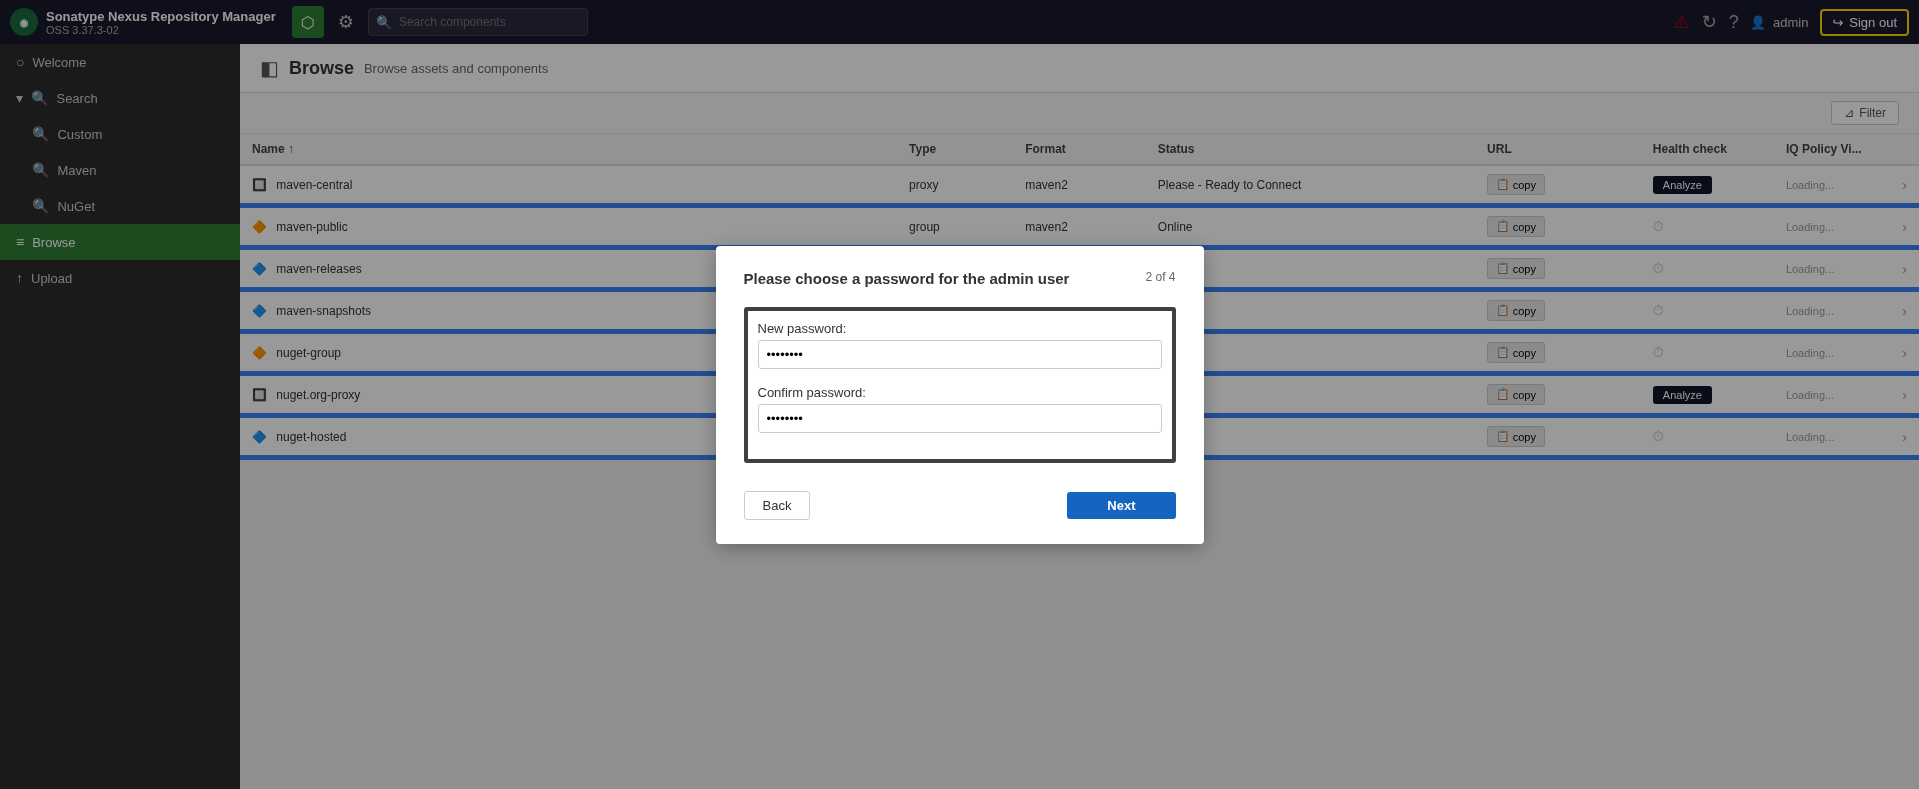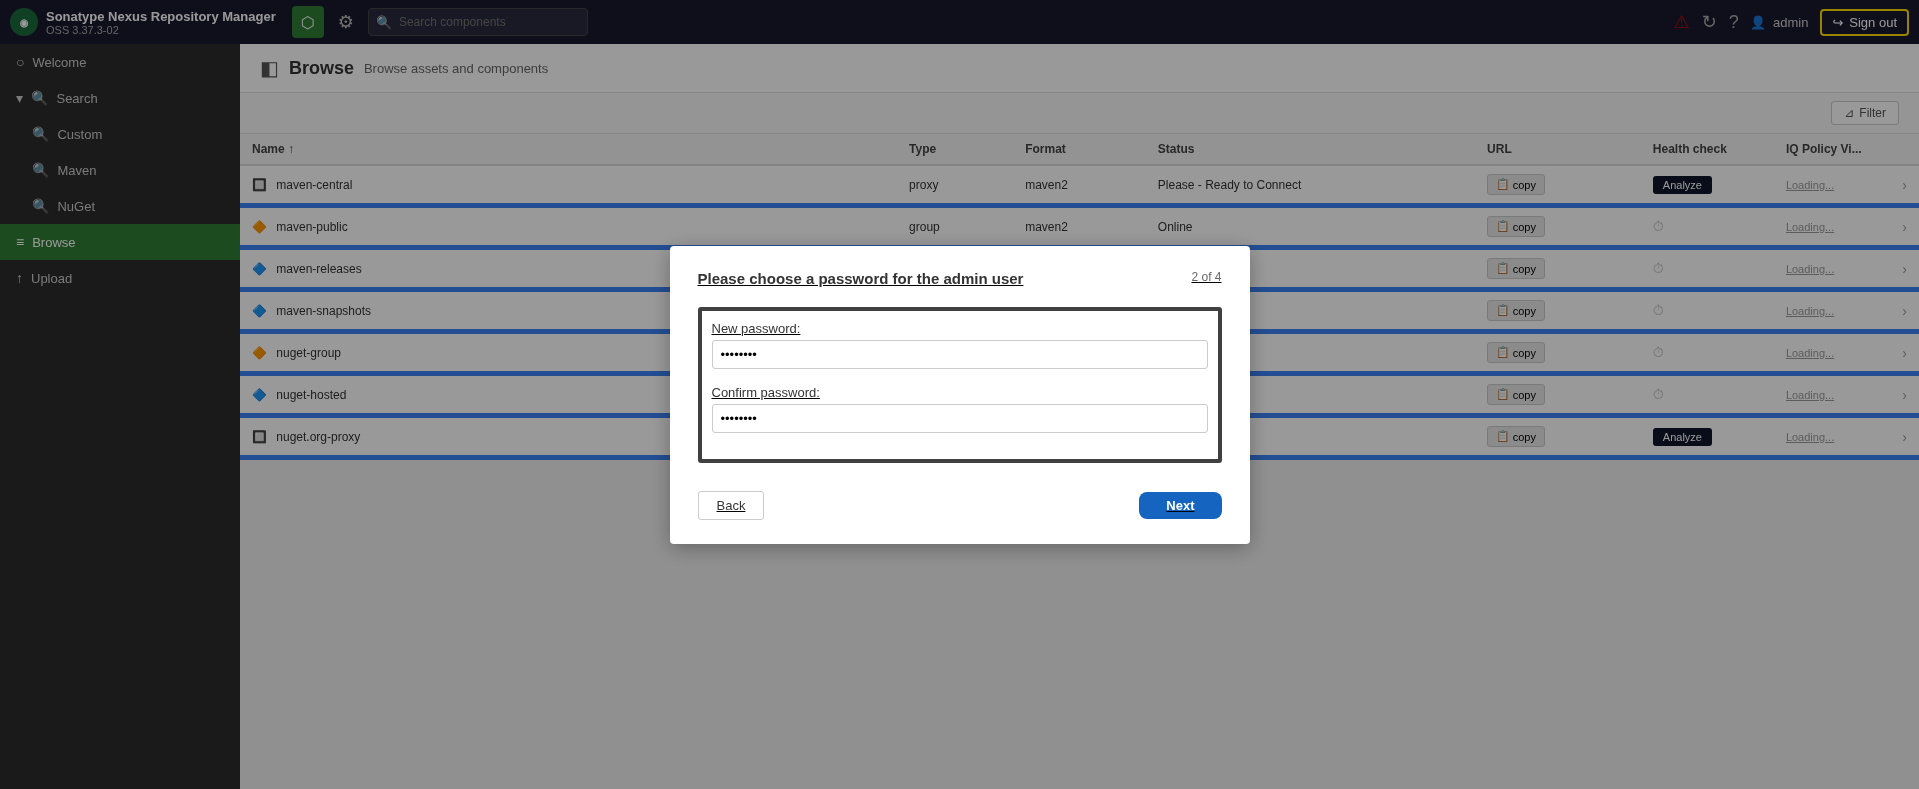--- a/index.html
+++ b/index.html
@@ -174,21 +174,21 @@
     }
     .analyze-btn {
       padding: 3px 10px;
       background: #0f172a;
       color: white;
       border: none;
       border-radius: 3px;
       font-size: 11px;
       cursor: pointer;
     }
-    .loading-text { color: #999; font-size: 11px; text-decoration: underline; }
+    .loading-text { color: #999; font-size: 11px; }
     .chevron-right { color: #999; font-size: 14px; }
     .col-name { width: 40%; }
     .col-type { width: 7%; }
     .col-format { width: 8%; }
     .col-status { width: 20%; }
     .col-url { width: 10%; }
     .col-health { width: 8%; }
     .col-iq { width: 7%; }
 
     
@@ -199,25 +199,24 @@
       display: flex;
       align-items: center;
       justify-content: center;
       z-index: 1000;
     }
 
     
     .modal {
       background: white;
       border-radius: 4px;
-      width: 580px;
+      width: 488px;
       box-shadow: 0 4px 20px rgba(0,0,0,0.3);
       padding: 24px 28px;
       position: relative;
-      text-decoration: underline;
     }
     .modal-header {
       display: flex;
       justify-content: space-between;
       align-items: flex-start;
       margin-bottom: 20px;
     }
     .modal-title { font-size: 15px; font-weight: bold; color: #333; }
     .modal-step { font-size: 12px; color: #666; }
     .form-group { margin-bottom: 16px; }
@@ -246,25 +245,25 @@
     .btn-back {
       padding: 6px 18px;
       background: white;
       border: 1px solid #ccc;
       border-radius: 3px;
       font-size: 13px;
       cursor: pointer;
       color: #333;
     }
     .btn-next {
-      padding: 6px 27px;
+      padding: 6px 40px;
       background: #1565c0;
       color: white;
       border: none;
-      border-radius: 8px;
+      border-radius: 3px;
       font-size: 13px;
       cursor: pointer;
       font-weight: bold;
     }
   </style>
 </head>
 <body>
 
 <div class="navbar">
   <div class="navbar-brand">
@@ -441,45 +440,45 @@
       <td class="col-status">Onl...</td>
       <td class="col-url">
         <button class="copy-btn"><span>📋</span> copy</button>
       </td>
       <td class="col-health"><span style="color:#bbb;font-size:14px;">⏱</span></td>
       <td class="col-iq"><span class="loading-text">Loading...</span></td>
       <td style="text-align:center;"><span class="chevron-right">›</span></td>
     </tr>
             <tr>
       <td class="col-name">
-        <span style="margin-right:6px;font-size:12px;">🔷</span>
-        <span>nuget-hosted</span>
+        <span style="margin-right:6px;font-size:12px;">🔲</span>
+        <span>nuget.org-proxy</span>
       </td>
       <td class="col-type"></td>
       <td class="col-format"></td>
       <td class="col-status"></td>
       <td class="col-url">
         <button class="copy-btn"><span>📋</span> copy</button>
       </td>
-      <td class="col-health"><span style="color:#bbb;font-size:14px;">⏱</span></td>
+      <td class="col-health"><button class="analyze-btn">Analyze</button></td>
       <td class="col-iq"><span class="loading-text">Loading...</span></td>
       <td style="text-align:center;"><span class="chevron-right">›</span></td>
     </tr>
             <tr>
       <td class="col-name">
-        <span style="margin-right:6px;font-size:12px;">🔲</span>
-        <span>nuget.org-proxy</span>
+        <span style="margin-right:6px;font-size:12px;">🔷</span>
+        <span>nuget-hosted</span>
       </td>
       <td class="col-type"></td>
       <td class="col-format"></td>
       <td class="col-status"></td>
       <td class="col-url">
         <button class="copy-btn"><span>📋</span> copy</button>
       </td>
-      <td class="col-health"><button class="analyze-btn">Analyze</button></td>
+      <td class="col-health"><span style="color:#bbb;font-size:14px;">⏱</span></td>
       <td class="col-iq"><span class="loading-text">Loading...</span></td>
       <td style="text-align:center;"><span class="chevron-right">›</span></td>
     </tr>
           </tbody>
       </table>
     </div>
   </div>
 </div>
 
 <div class="overlay">

